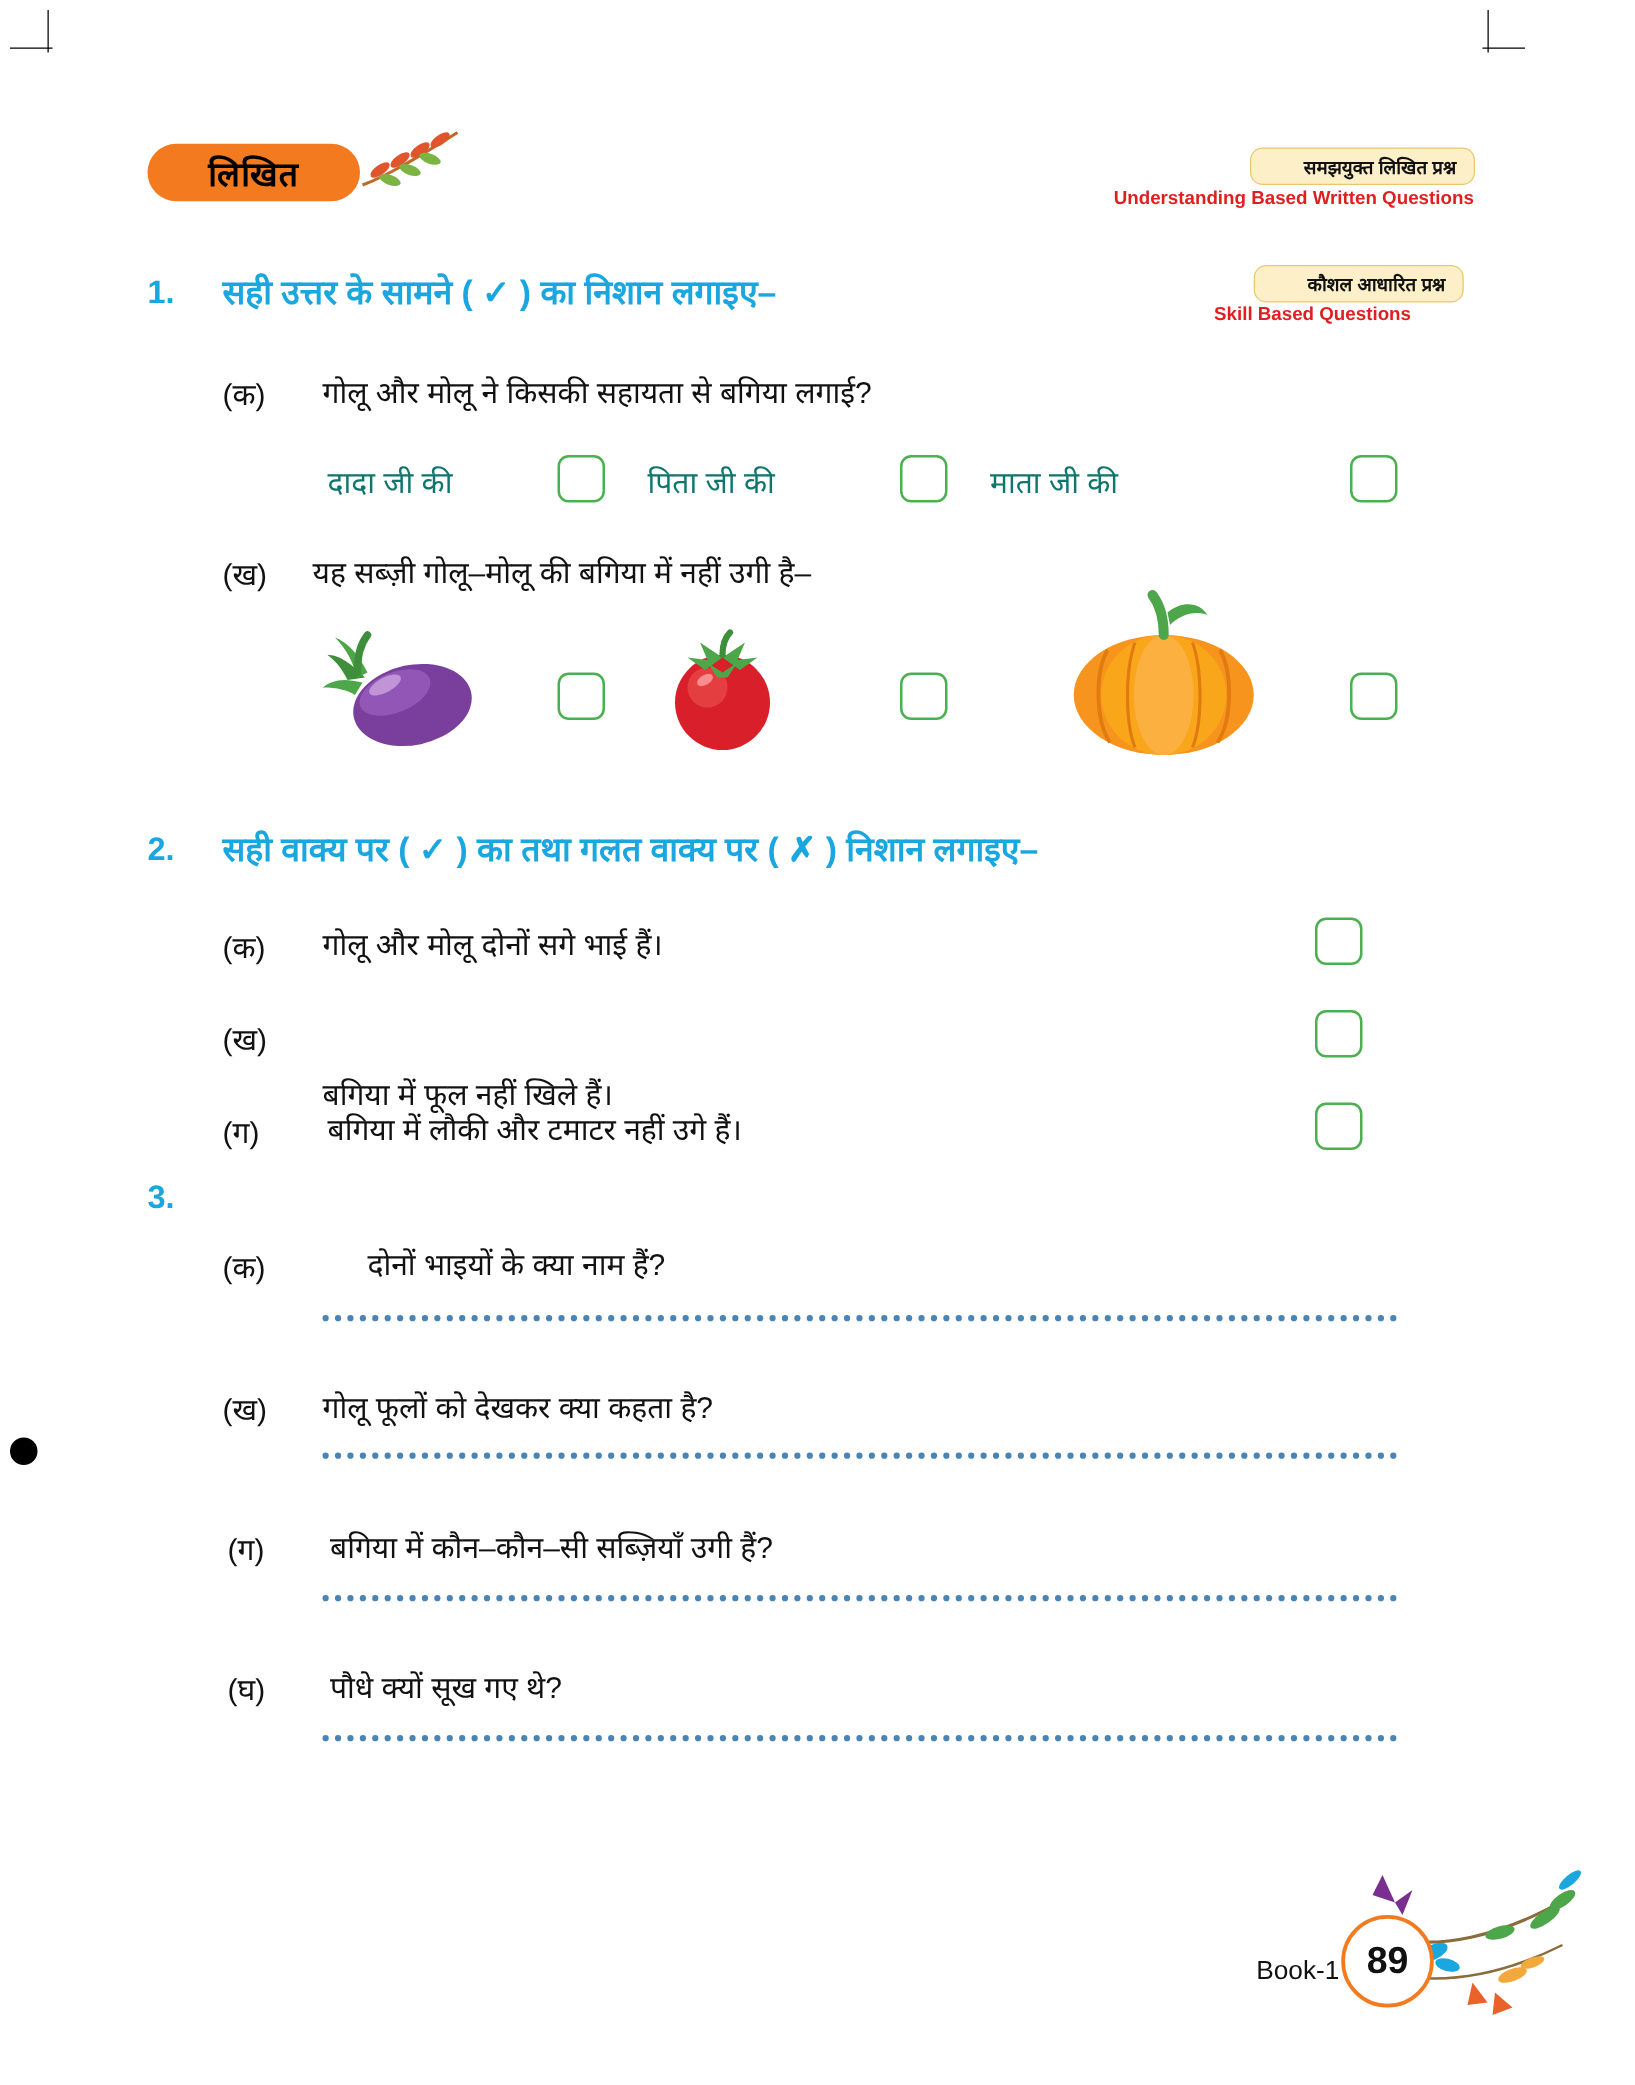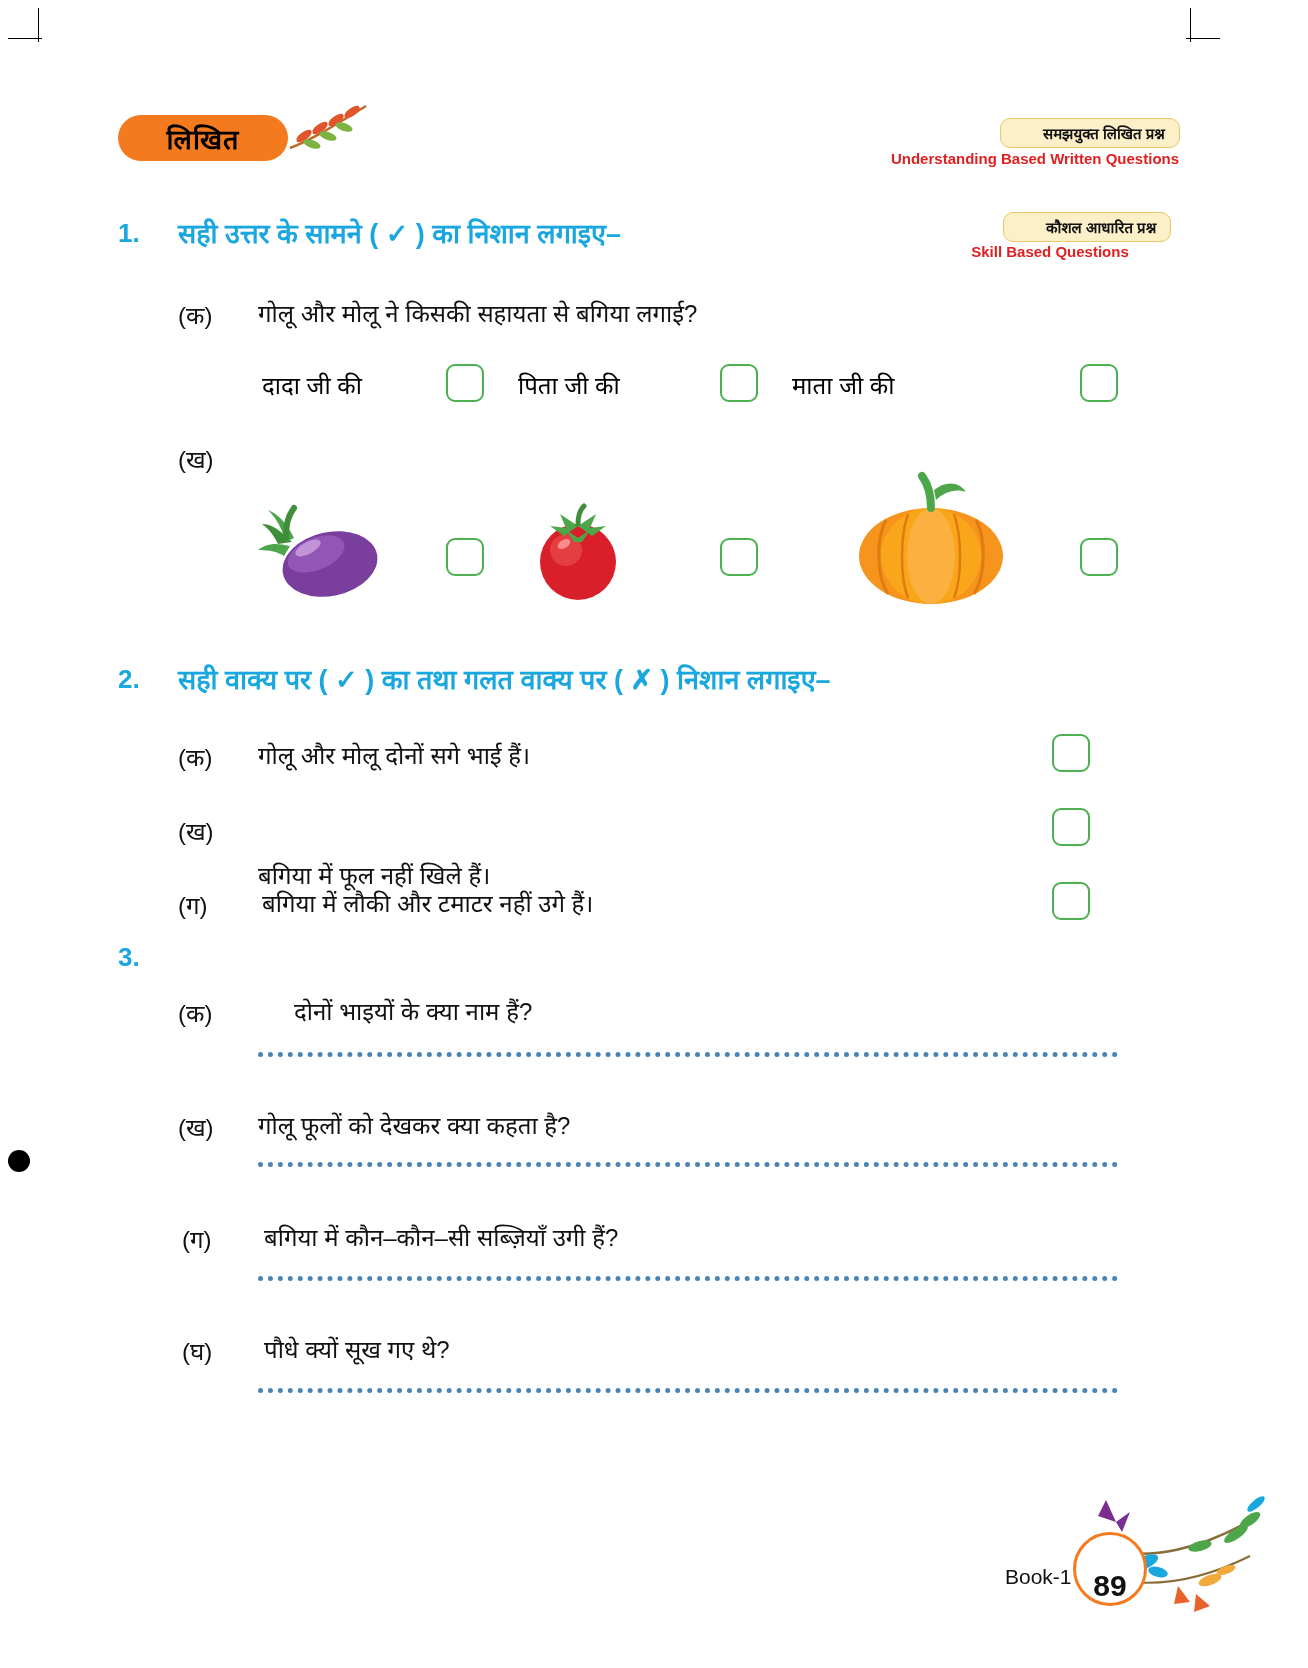--- a/index.html
+++ b/index.html
@@ -103,21 +103,21 @@
   }
   .sublabel {
     position: absolute;
     font-size: 24px;
     color: #111;
     white-space: nowrap;
   }
   .opt {
     position: absolute;
     font-size: 24px;
-    color: #000000;
+    color: #0f766e;
     white-space: nowrap;
   }
   .tickbox {
     position: absolute;
     width: 38px;
     height: 38px;
     border: 2px solid #4caf50;
     border-radius: 9px;
     background: #fff;
     box-sizing: border-box;
@@ -142,21 +142,21 @@
   }
   .page-circle {
     position: absolute;
     left: 1073px;
     top: 1532px;
     width: 68px;
     height: 68px;
     border: 3px solid #f47a20;
     border-radius: 50%;
     display: flex;
-    align-items: flex-end;
+    align-items: center;
     justify-content: center;
     background: #fff;
   }
   .page-circle span {
     font-size: 30px;
     font-weight: bold;
     color: #111;
   }
   .footer-deco {
     position: absolute;
@@ -223,20 +223,21 @@
   <div class="sublabel" style="left:258px;top:296px;">गोलू और मोलू ने किसकी सहायता से बगिया लगाई?</div>
 
   <div class="opt" style="left:262px;top:368px;">दादा जी की</div>
   <div class="tickbox" style="left:446px;top:364px;"></div>
   <div class="opt" style="left:518px;top:368px;">पिता जी की</div>
   <div class="tickbox" style="left:720px;top:364px;"></div>
   <div class="opt" style="left:792px;top:368px;">माता जी की</div>
   <div class="tickbox" style="left:1080px;top:364px;"></div>
 
   <div class="sublabel" style="left:178px;top:442px;">(ख)</div>
+  <div class="sublabel" style="left:250px;top:440px;">यह सब्ज़ी गोलू–मोलू की बगिया में नहीं उगी है–</div>
 
   <svg class="veg" style="left:252px;top:498px;" width="140" height="106" viewBox="0 0 140 106">
     <ellipse cx="78" cy="66" rx="48" ry="32" fill="#7a3f9d" transform="rotate(-12 78 66)"></ellipse>
     <ellipse cx="64" cy="56" rx="30" ry="16" fill="#9b5fbf" transform="rotate(-22 64 56)" opacity="0.75"></ellipse>
     <ellipse cx="56" cy="50" rx="14" ry="6" fill="#cda2e0" transform="rotate(-28 56 50)" opacity="0.8"></ellipse>
     <path d="M40 44 C26 30 18 26 10 26 C18 32 22 38 26 46 Z" fill="#3f8f3a"></path>
     <path d="M42 40 C34 24 26 16 16 12 C26 22 30 32 34 44 Z" fill="#4ea64a"></path>
     <path d="M38 48 C22 44 14 46 6 52 C18 52 26 54 32 58 Z" fill="#4ea64a"></path>
     <path d="M34 40 C34 26 36 18 42 10" stroke="#3f8f3a" stroke-width="6" fill="none" stroke-linecap="round"></path>
   </svg>

